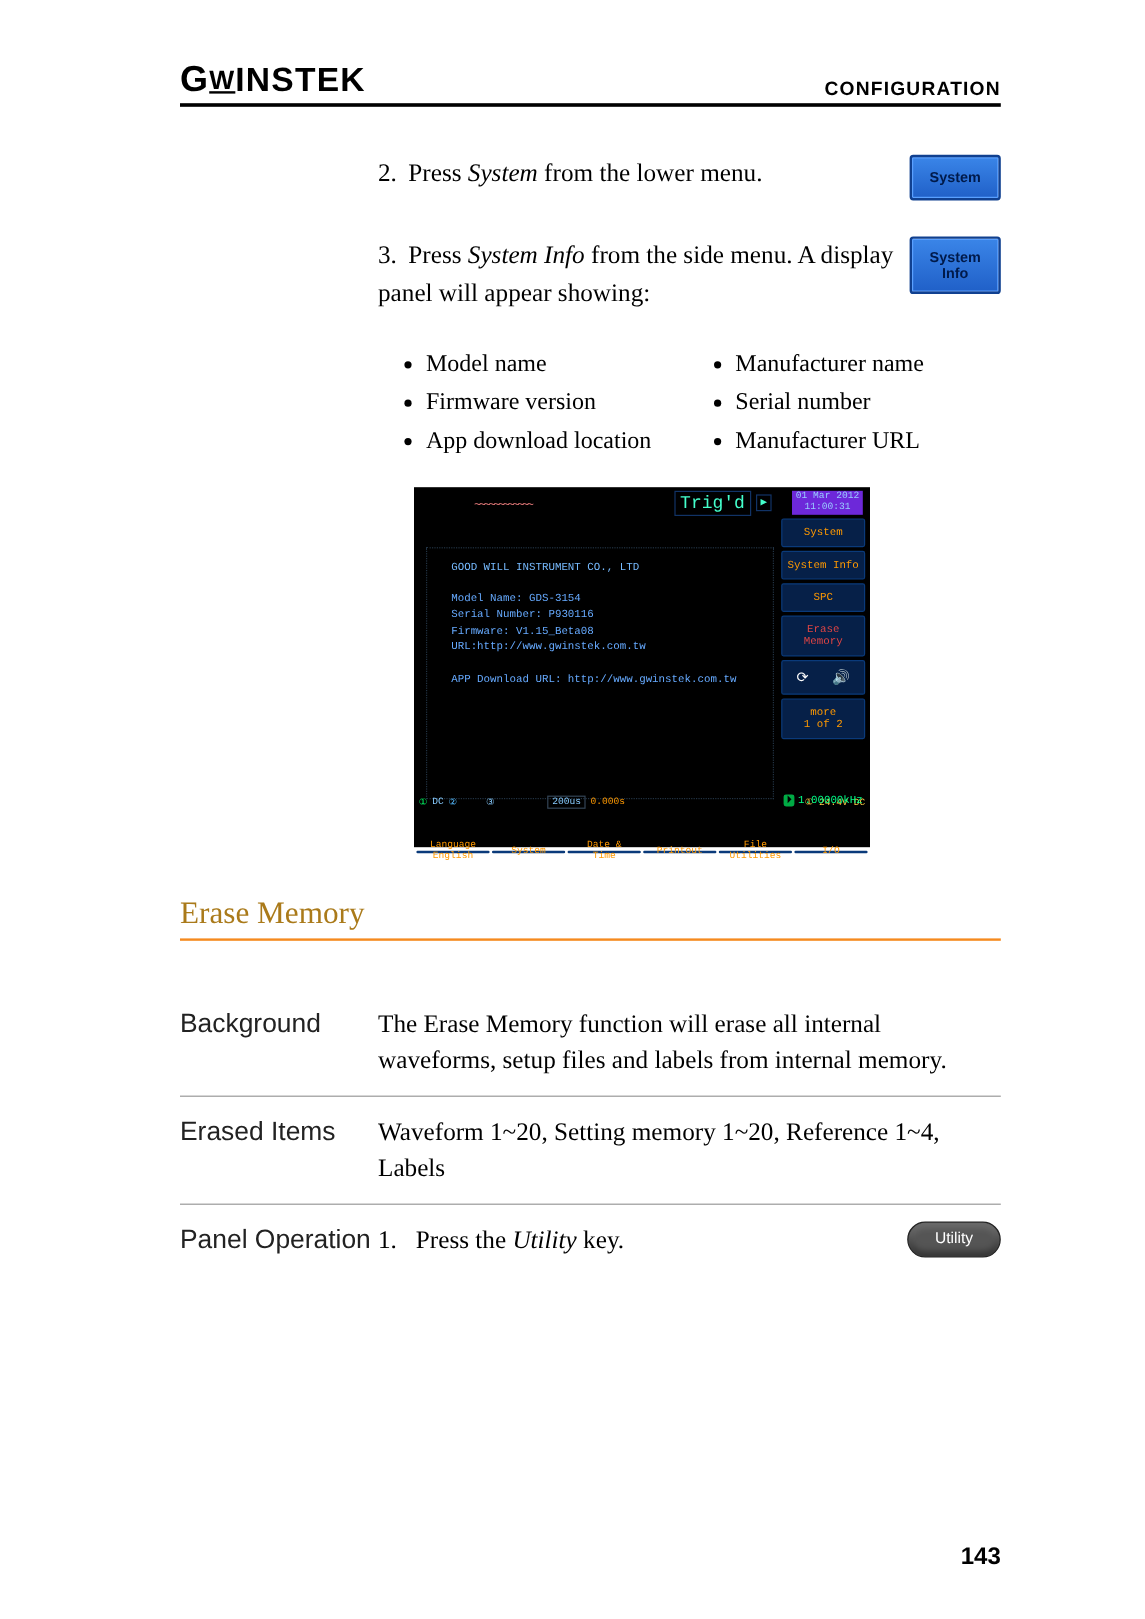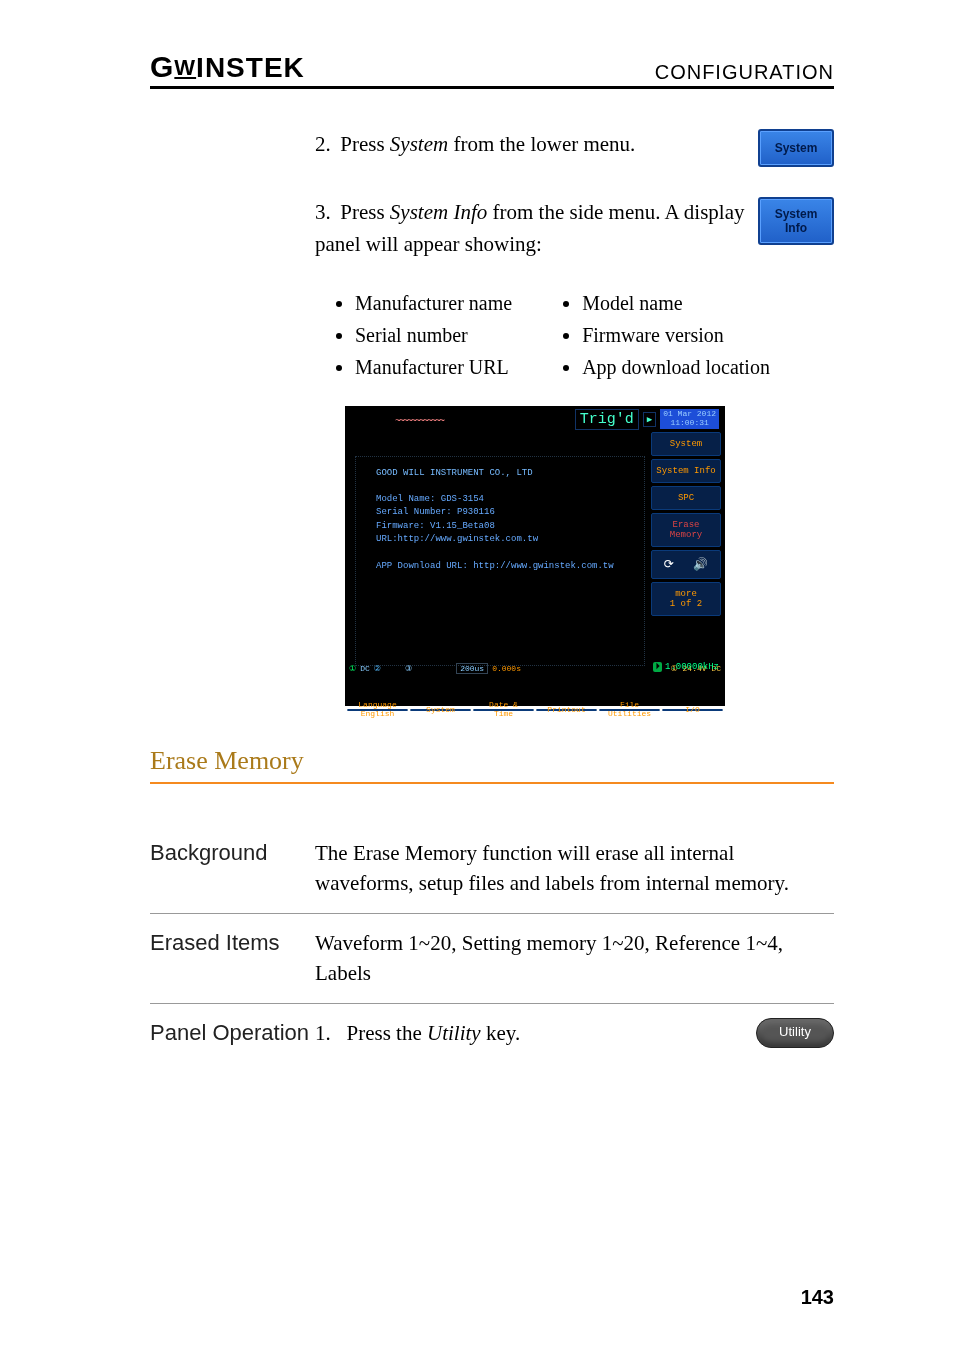--- a/index.html
+++ b/index.html
@@ -27,22 +27,22 @@
     font-weight: 900;
     font-size: 28px;
     letter-spacing: 1px;
     display: flex;
     align-items: baseline;
   }
   .logo-g { font-size: 30px; }
   .logo-u { font-size: 22px; position: relative; top: -2px; }
   .header-right {
     font-family: Arial, sans-serif;
-    font-weight: normal;
-    font-size: 20px;
+    font-weight: bold;
+    font-size: 16px;
     letter-spacing: 1px;
   }
   .content { padding-left: 165px; }
   .step-row {
     display: flex;
     align-items: flex-start;
     margin-bottom: 30px;
   }
   .step-text { flex: 1; font-size: 21px; line-height: 1.5; }
   .step-num { display: inline-block; min-width: 20px; }
@@ -81,21 +81,21 @@
     position: relative;
     font-family: "Courier New", monospace;
     color: #8af;
     font-size: 10px;
   }
   .scr-top {
     position:absolute; top:4px; left:0; right:0; height:18px;
     display:flex; justify-content:flex-end; align-items:center; gap:4px; padding:0 6px;
   }
   .scr-trig { color:#4fc; font-size:15px; border:1px solid #136; padding:1px 4px;}
-  .scr-date { background:#1d4ed8; color:#9cf; font-size:8px; padding:1px 3px; line-height:1.1; text-align:center;}
+  .scr-date { background:#6d28d9; color:#9cf; font-size:8px; padding:1px 3px; line-height:1.1; text-align:center;margin-left:13px;}
   .scr-wave { position:absolute; top:10px; left:50px; right:120px; height:20px;
     color:#f88; letter-spacing:-2px; overflow:hidden;}
   .scr-side {
     position:absolute; right:4px; top:26px; width:70px;
     display:flex; flex-direction:column; gap:3px;
   }
   .scr-sidebtn {
     background:#062048; border:1px solid #0a3a7a; color:#f90;
     font-size:9px; text-align:center; padding:6px 2px; border-radius:2px;
   }
@@ -189,28 +189,28 @@
         <span>Press </span><em class="i">System Info</em><span> from the side menu. A display panel will appear showing:</span>
       </div>
       <div class="softkey double">
         <span>System</span>
         <span>Info</span>
       </div>
     </div>
 
     <div class="bullets">
       <ul>
+        <li>Model name</li>
+        <li>Firmware version</li>
+        <li>App download location</li>
+      </ul>
+      <ul>
         <li>Manufacturer name</li>
         <li>Serial number</li>
         <li>Manufacturer URL</li>
-      </ul>
-      <ul>
-        <li>Model name</li>
-        <li>Firmware version</li>
-        <li>App download location</li>
       </ul>
     </div>
 
     <div class="screenshot">
       <div class="scr-wave">~~~~~~~~~~~~</div>
       <div class="scr-top">
         <span class="scr-trig">Trig'd</span>
         <span style="color:#4fc;border:1px solid #136;padding:1px 3px;font-size:9px;">▶</span>
         <div class="scr-date">
           <div>01 Mar 2012</div>

